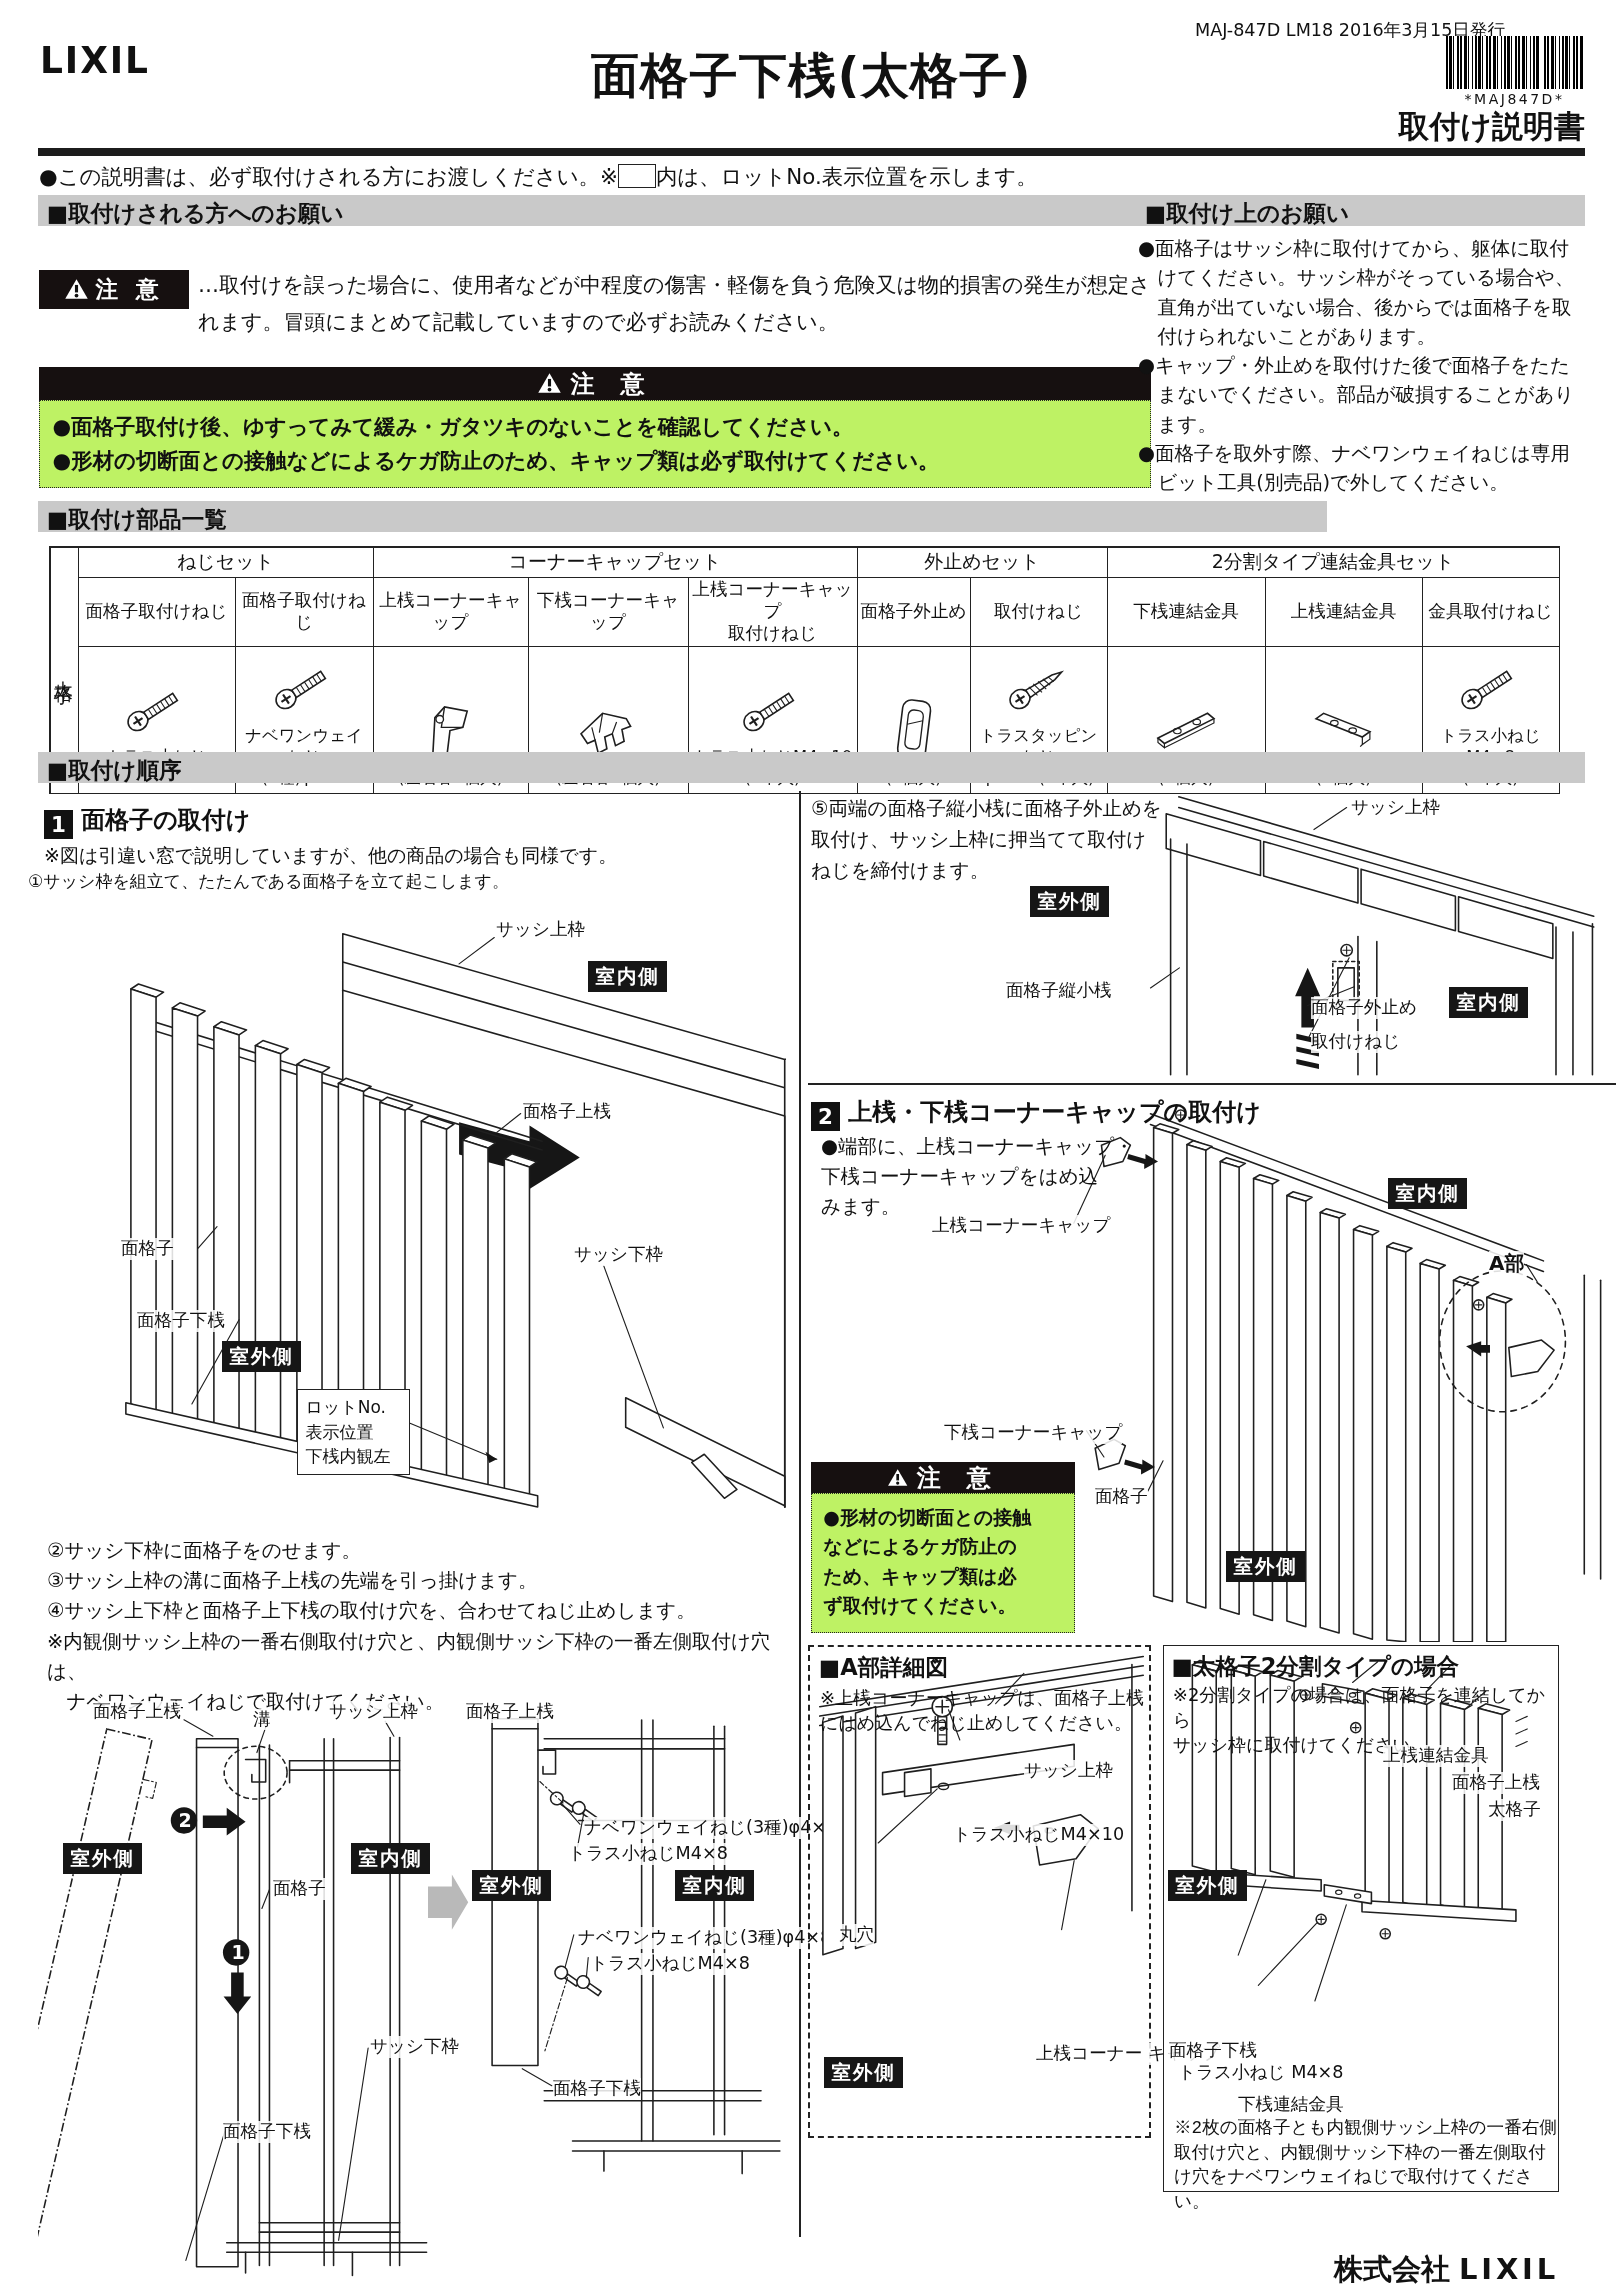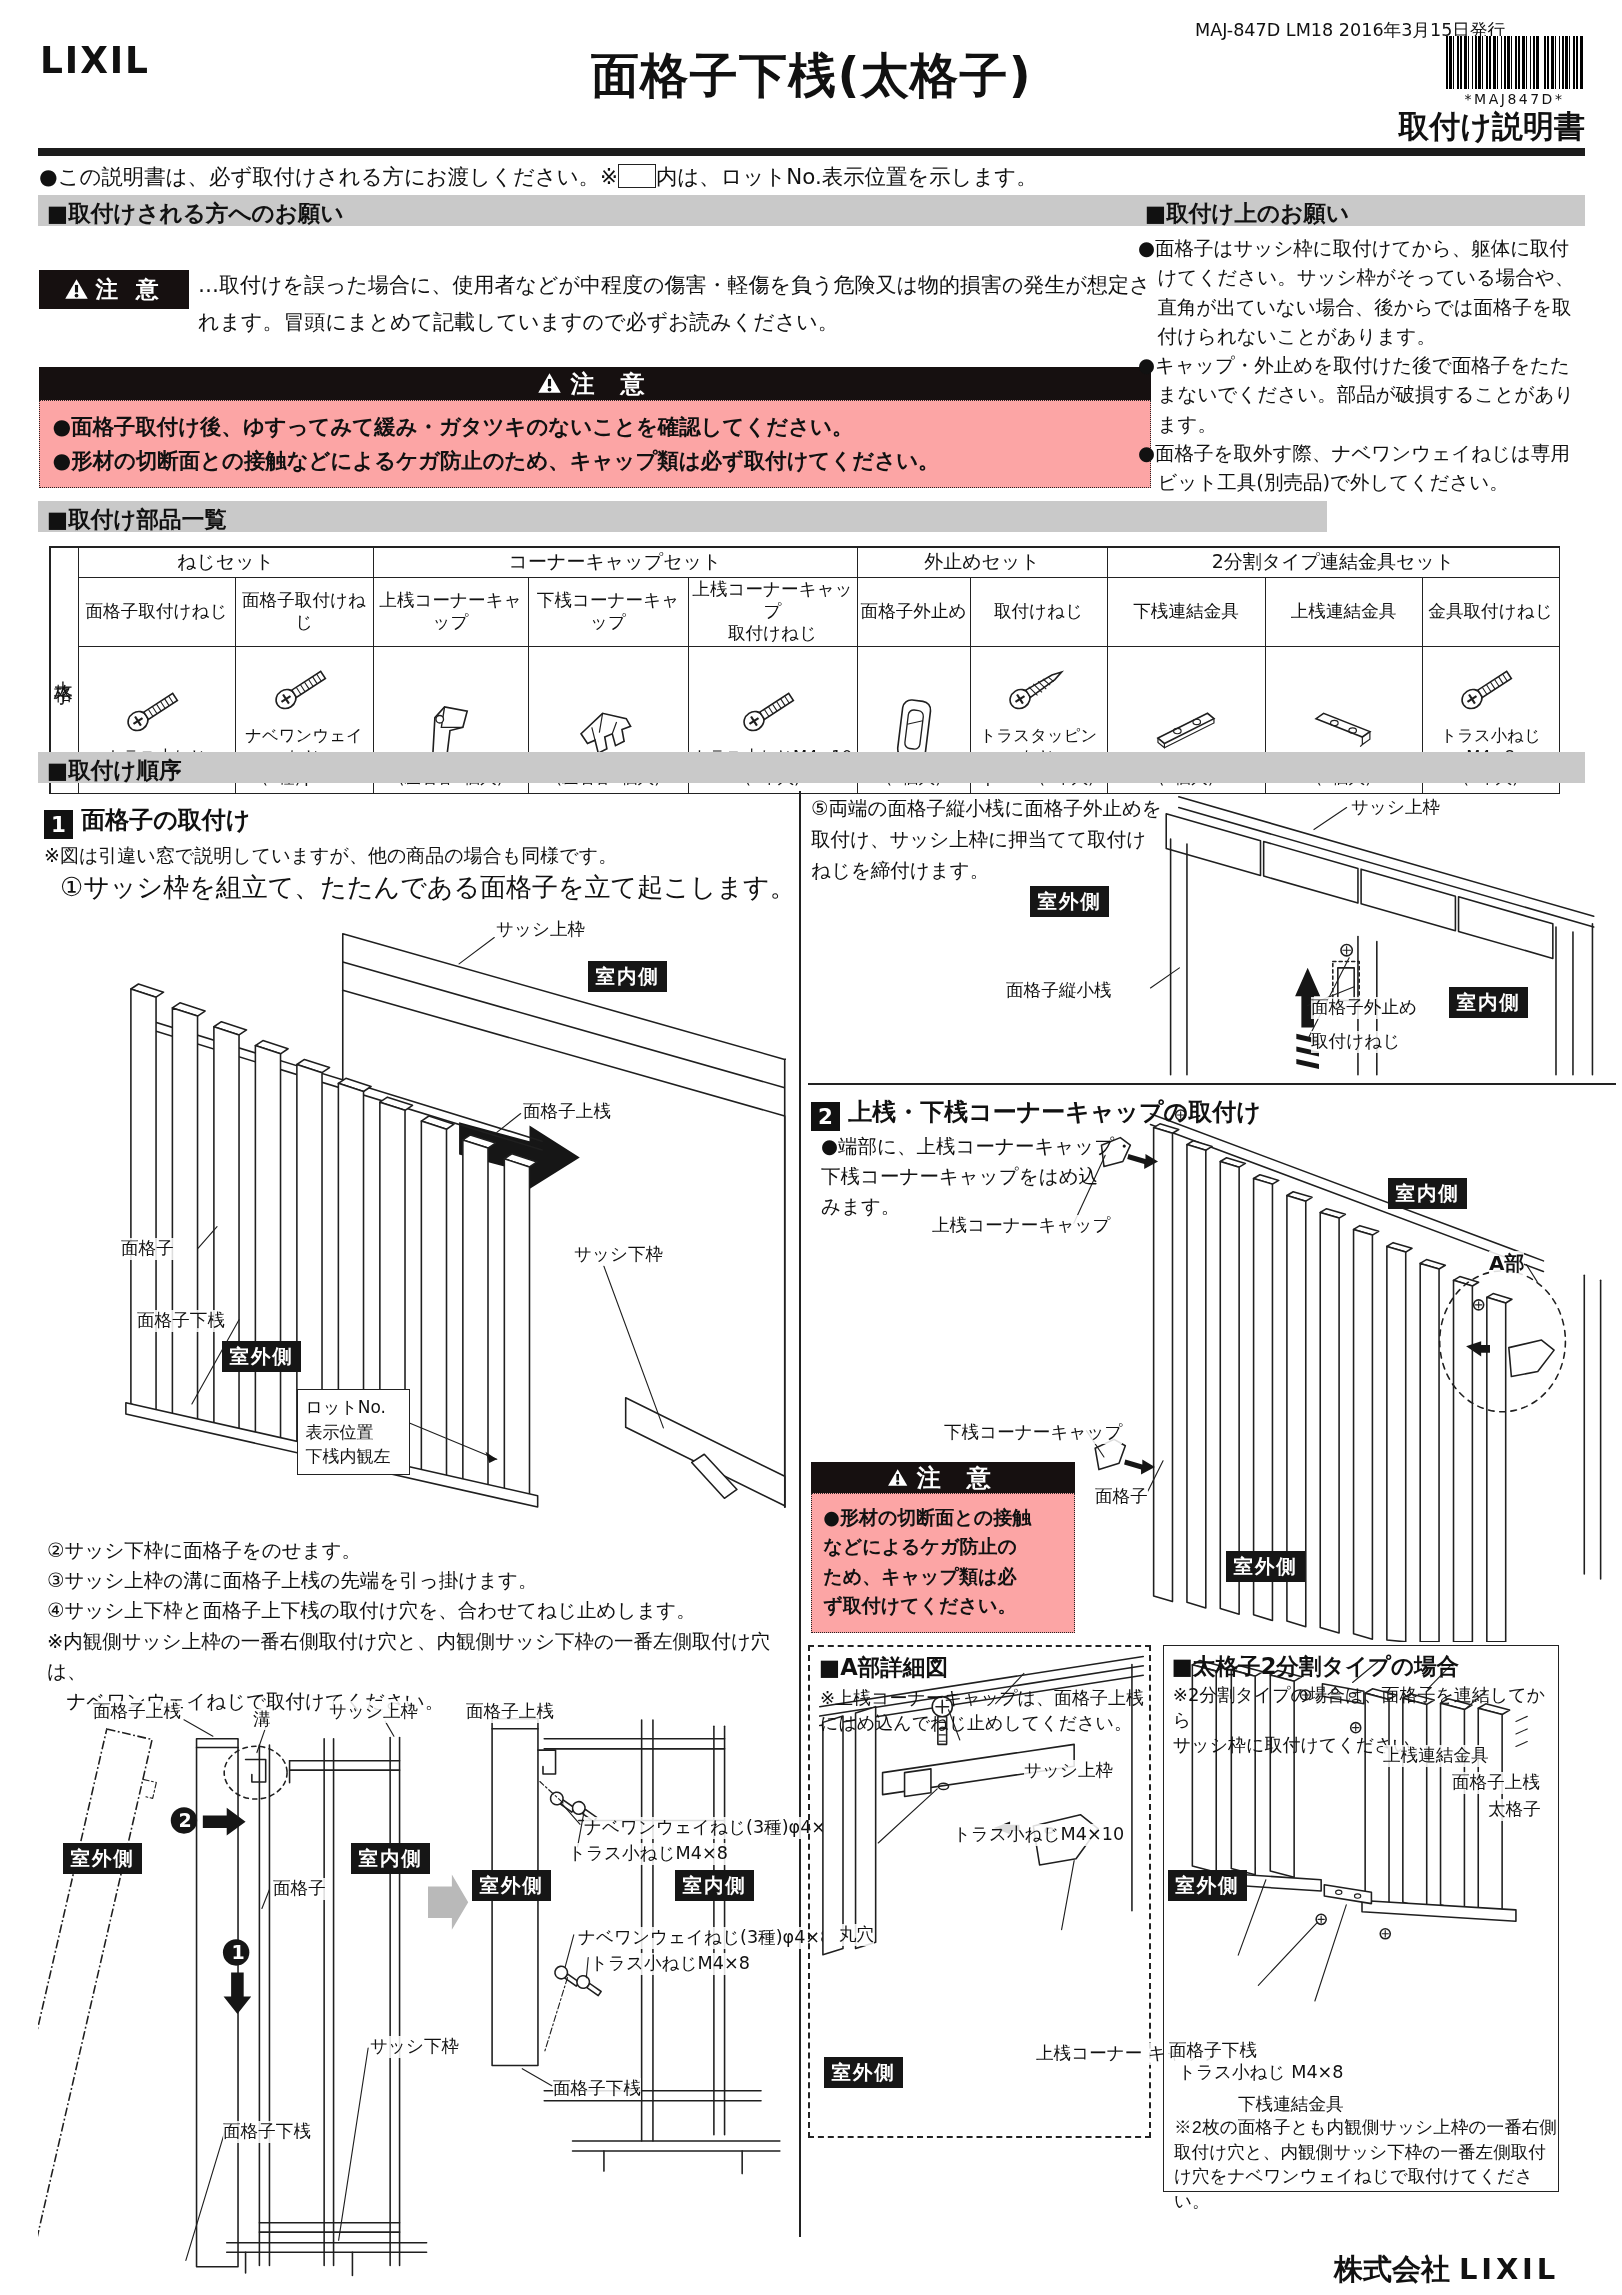--- a/index.html
+++ b/index.html
@@ -9,21 +9,21 @@
   .pre{white-space:pre-line;}
   .graybar{background:#c9c9c9;font-weight:700;font-size:22.6px;padding:3.1px 8.8px;box-sizing:border-box;}
   .blackbar{background:#161010;color:#fff;font-weight:700;font-size:24px;text-align:center;
             letter-spacing:8.8px;display:flex;align-items:center;justify-content:center;gap:8.8px;box-sizing:border-box;}
   .chip{background:#161010;color:#fff;font-weight:700;font-size:22.6px;letter-spacing:5px;
         display:flex;align-items:center;justify-content:center;gap:6.3px;box-sizing:border-box;}
   .side{background:#161616;color:#fff;font-weight:700;font-size:19.5px;padding:1.9px 7.5px;letter-spacing:1.9px;white-space:nowrap;}
   .lbl{font-size:17.6px;white-space:nowrap;background:rgba(255,255,255,.85);line-height:1.25;}
   .body-t{font-size:21px;line-height:1.75;}
   .hang{padding-left:1em;text-indent:-1em;}
-  .dotbox{background:#fca5a5;border:1.9px dotted #222;box-sizing:border-box;}
+  .dotbox{background:#bef264;border:1.9px dotted #222;box-sizing:border-box;}
   .numsq{display:inline-flex;width:29px;height:29px;background:#111;color:#fff;align-items:center;
          justify-content:center;font-weight:700;font-size:21.4px;margin-right:5px;vertical-align:-3.8px;}
   .h2t{font-size:24px;font-weight:700;}
   .lotbox{border:1.9px solid #222;background:#fff;font-size:17px;line-height:1.45;padding:5px 7.5px;box-sizing:border-box;}
   .numwhite{position:absolute;width:28px;text-align:center;color:#fff;font-size:19px;font-weight:700;}
   .parts-table{border-collapse:collapse;table-layout:fixed;background:#fff;}
   .parts-table td{border:1.3px solid #222;text-align:center;vertical-align:middle;padding:1.3px 2.5px;box-sizing:border-box;}
   .parts-table .grp td{font-size:19px;height:28px;border-top:2.5px solid #222;}
   .parts-table .hdr td{font-size:17.6px;height:44px;line-height:1.25;}
   .parts-table .bodyrow td{height:125px;vertical-align:bottom;padding-bottom:3.8px;}
@@ -244,21 +244,21 @@
   <div class="abs graybar" style="left:38px;top:752px;width:1547px;height:31px;">■取付け順序</div>
 
   <div class="abs" style="left:799px;top:791px;width:1.9px;height:1446px;background:#222;"></div>
   <div class="abs" style="left:808px;top:1083px;width:808px;height:1.9px;background:#222;"></div>
 
   <div class="abs" style="left:44px;top:804px;">
     <span class="numsq">1</span>
     <span class="h2t">面格子の取付け</span>
   </div>
   <div class="abs" style="left:44px;top:843px;font-size:19px;">※図は引違い窓で説明していますが、他の商品の場合も同様です。</div>
-  <div class="abs" style="left:60px;top:870px;font-size:26px;">①サッシ枠を組立て、たたんである面格子を立て起こします。</div>
+  <div class="abs" style="left:28px;top:870px;font-size:17px;">①サッシ枠を組立て、たたんである面格子を立て起こします。</div>
 
   <div class="abs art" style="left:63px;top:901px;width:723px;height:613px;">
     <svg viewBox="0 0 1150 975" width="723" height="613">
       <polygon class="f" points="445,52 1148,252 1148,342 445,142"></polygon>
       <line class="n" x1="445" y1="97" x2="1148" y2="297"></line>
       <line class="n" x1="445" y1="142" x2="445" y2="690"></line>
       <polygon class="f" points="1148,252 1192,240 1192,952 1148,964"></polygon>
       <line class="n" x1="1148" y1="342" x2="1148" y2="964"></line>
       <polygon class="f" points="895,790 1148,915 1148,962 895,837"></polygon>
       <polygon class="f" points="1000,893 1052,950 1072,936 1020,880"></polygon>

